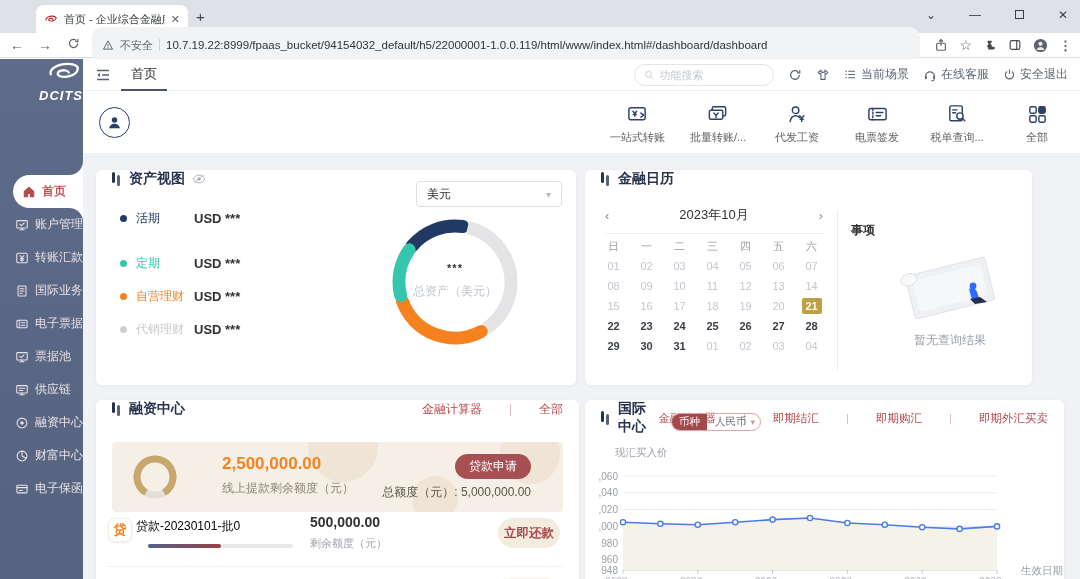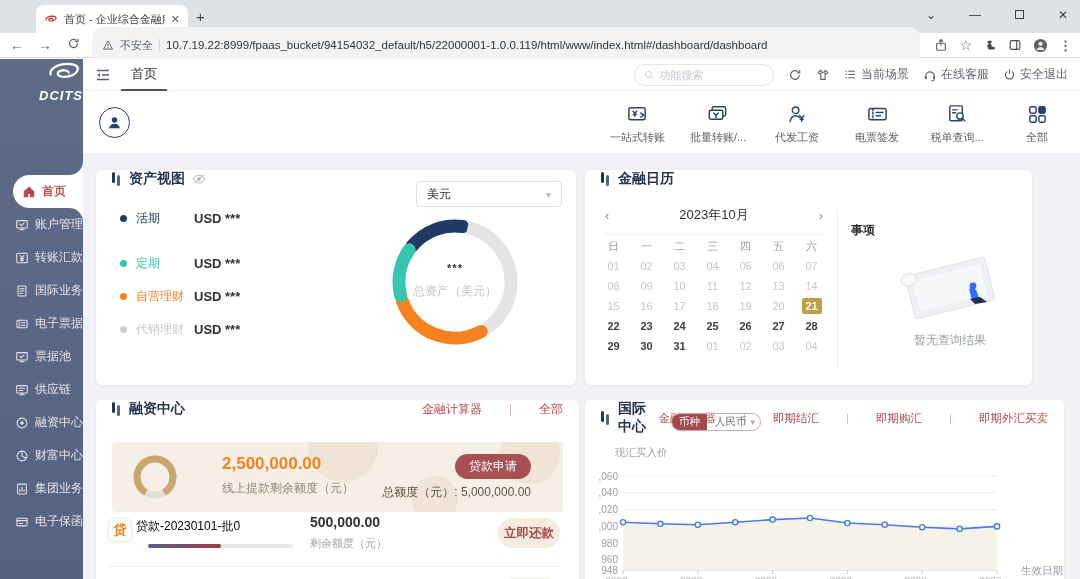--- a/index.html
+++ b/index.html
@@ -300,29 +300,20 @@
             <svg viewBox="0 0 16 16" fill="none" stroke="#e9e2e8" stroke-width="1.2" stroke-linecap="round" stroke-linejoin="round">
               <circle cx="8" cy="8" r="5.6"></circle>
               <path d="M8 8V2.4M8 8l4.6 2.6"></path>
             </svg>
           </span>
           <span>财富中心</span>
         </div>
         <div class="mi">
           <span class="ic">
             <svg viewBox="0 0 16 16" fill="none" stroke="#e9e2e8" stroke-width="1.2" stroke-linecap="round" stroke-linejoin="round">
-              <rect x="3" y="2.4" width="10" height="11.2" rx="1"></rect>
-              <path d="M5.6 10.6V8.2M8 10.6V5.8M10.4 10.6V9"></path>
-            </svg>
-          </span>
-          <span>集团业务</span>
-        </div>
-        <div class="mi">
-          <span class="ic">
-            <svg viewBox="0 0 16 16" fill="none" stroke="#e9e2e8" stroke-width="1.2" stroke-linecap="round" stroke-linejoin="round">
               <rect x="2.2" y="3.6" width="11.6" height="8.8" rx="1"></rect>
               <path d="M2.2 6.4h11.6M5 9.6h3.4"></path>
             </svg>
           </span>
           <span>电子保函</span>
         </div>
       </div>
   </div>
 
   <div class="main">

